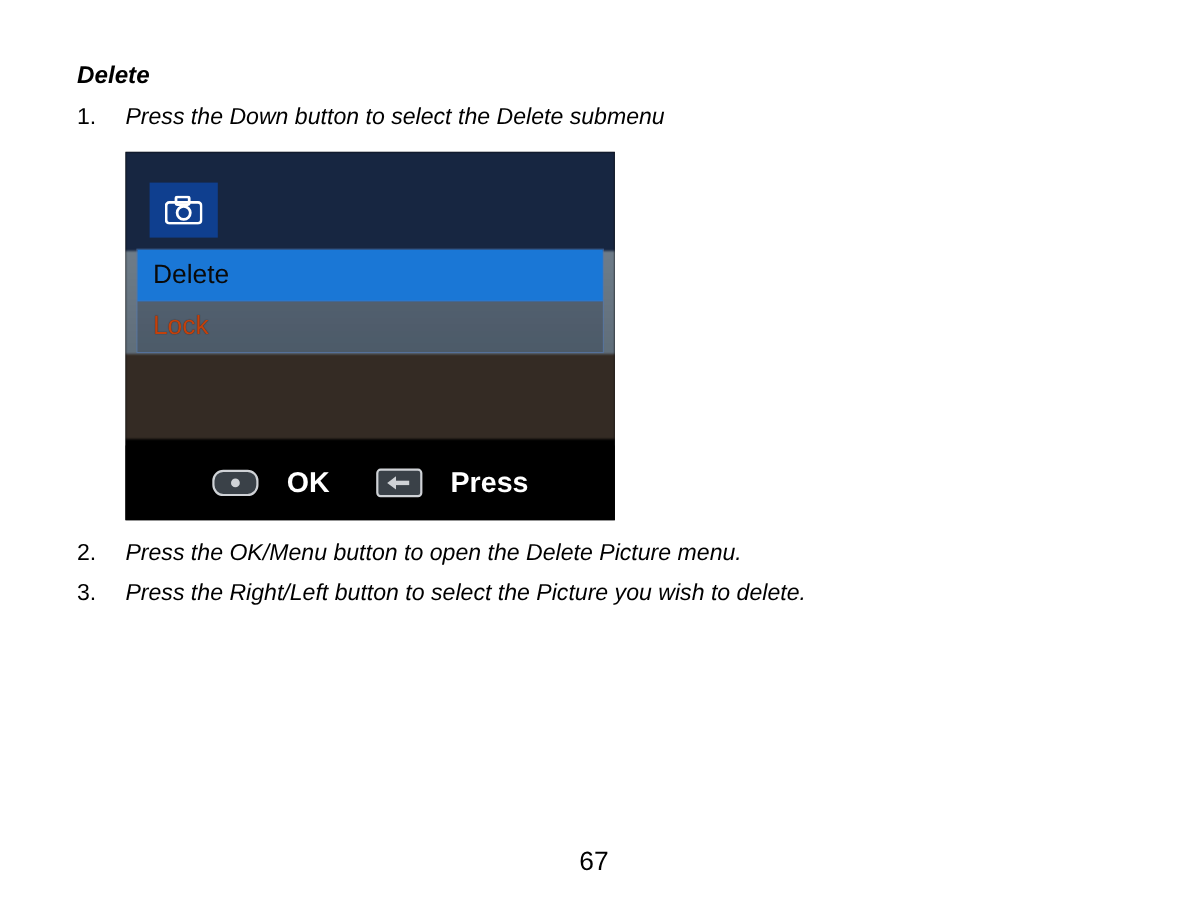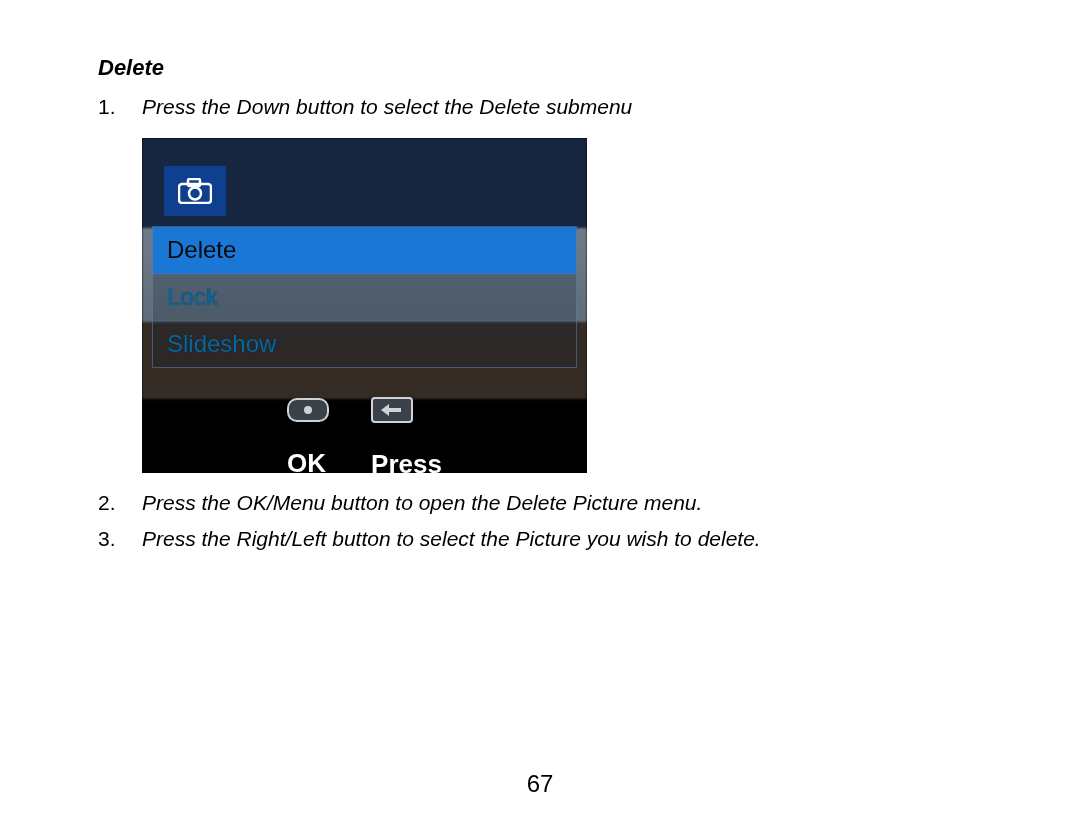--- a/index.html
+++ b/index.html
@@ -6,21 +6,21 @@
     margin: 0;
     padding: 0;
     width: 1080px;
     height: 830px;
     background: #ffffff;
     font-family: Arial, Helvetica, sans-serif;
     color: #000;
     position: relative;
   }
   .page {
-    padding: 55px 120px 0 98px;
+    padding: 55px 120px 0 70px;
   }
   .heading {
     font-weight: bold;
     font-style: italic;
     font-size: 22px;
     margin-bottom: 10px;
   }
   .step-row {
     display: flex;
     font-size: 21px;
@@ -80,21 +80,21 @@
     top: 88px;
     left: 10px;
     right: 10px;
     border: 1px solid rgba(80,120,180,0.6);
   }
   .lcd .menu-item {
     height: 46px;
     line-height: 46px;
     padding-left: 14px;
     font-size: 24px;
-    color: #0369a1;
+    color: #c2410c;
     border-bottom: 1px solid rgba(80,120,180,0.4);
     background: rgba(20,30,50,0.25);
     text-shadow: 0 0 1px rgba(0,0,0,0.6);
   }
   .lcd .menu-item:last-child { border-bottom: none; }
   .lcd .menu-item.selected {
     background: #1a77d6;
     color: #0a0a0a;
     font-weight: 500;
     text-shadow: none;
@@ -108,23 +108,22 @@
     display: flex;
     align-items: center;
     justify-content: center;
     gap: 42px;
     color: #fff;
     font-size: 26px;
     font-weight: bold;
   }
   .bb-item {
     display: flex;
-    align-items: flex-start;
+    align-items: center;
     gap: 26px;
-    flex-direction: column;
   }
   .key-oval {
     width: 38px;
     height: 20px;
     border-radius: 10px;
     background: #3a4148;
     border: 2px solid #cfd2d6;
     position: relative;
   }
   .key-oval::after{
@@ -195,23 +194,20 @@
         </span>
       </div>
 
       <div class="menu">
         <div class="menu-item selected">
           <span>Delete</span>
         </div>
         <div class="menu-item">
           <span>Lock</span>
         </div>
-        <div class="menu-item">
-          <span>Slideshow</span>
-        </div>
       </div>
 
       <div class="bottombar">
         <div class="bb-item">
           <span class="key-oval"></span>
           <span>OK</span>
         </div>
         <div class="bb-item">
           <span class="key-back"></span>
           <span>Press</span>

